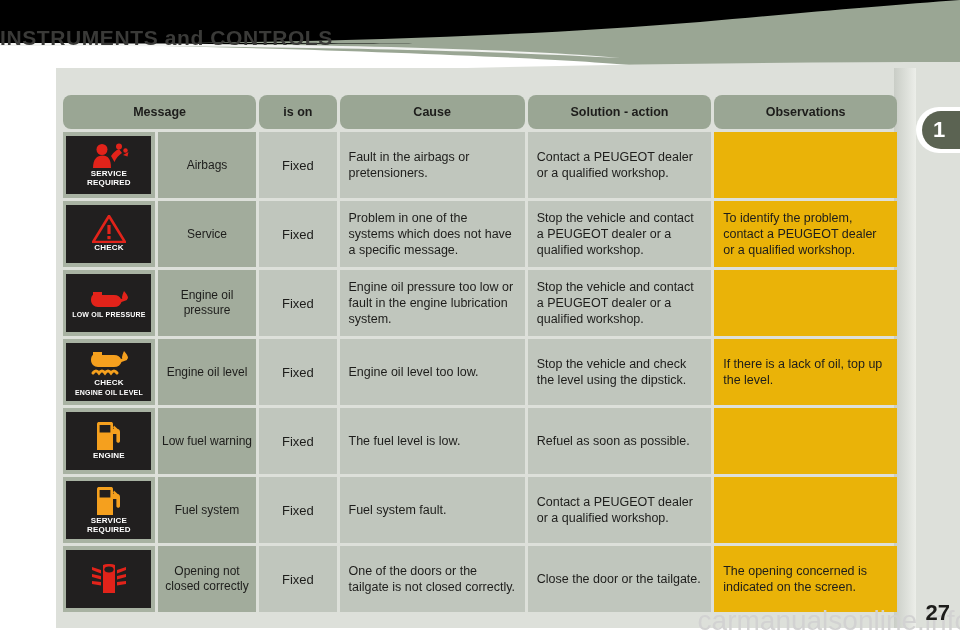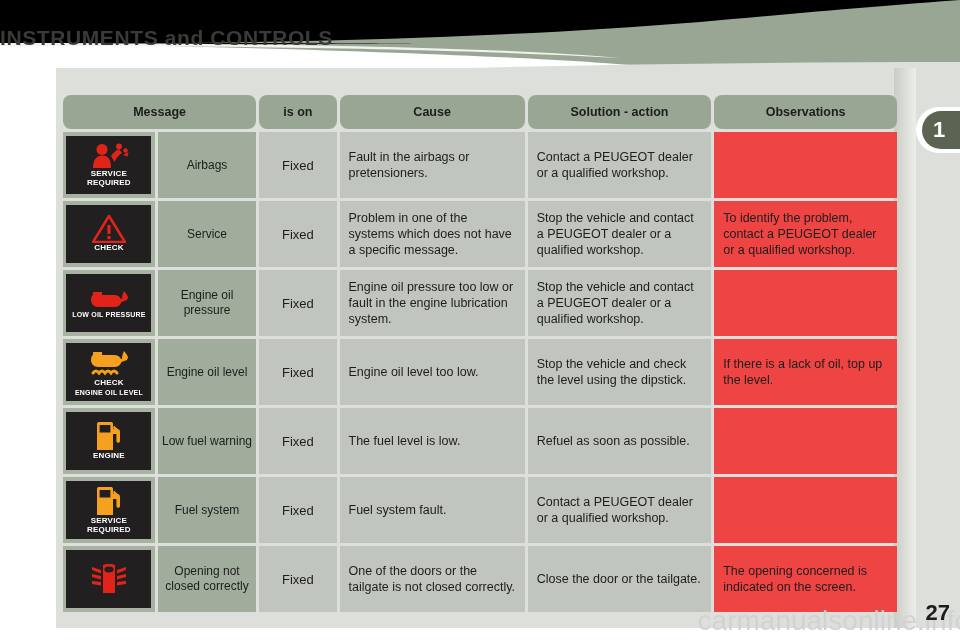--- a/index.html
+++ b/index.html
@@ -77,21 +77,21 @@
     background:#c0c6bd;width:182px;
     vertical-align:middle;padding:6px 9px;
     font-size:12.5px;color:#1d1d1b;line-height:1.28;
   }
   td.sol-cell{
     background:#c0c6bd;width:183px;
     vertical-align:middle;padding:6px 9px;
     font-size:12.5px;color:#1d1d1b;line-height:1.28;
   }
   td.obs-cell{
-    background:#ef4444;width:182px;
+    background:#eab308;width:182px;
     vertical-align:middle;padding:6px 9px;
     font-size:12.5px;color:#1d1d1b;line-height:1.28;
   }
   
   .lamp{
     width:85px;height:58px;background:#211f1f;
     display:inline-flex;flex-direction:column;
     align-items:center;justify-content:center;gap:1px;
     box-sizing:border-box;padding:3px 2px;
   }

